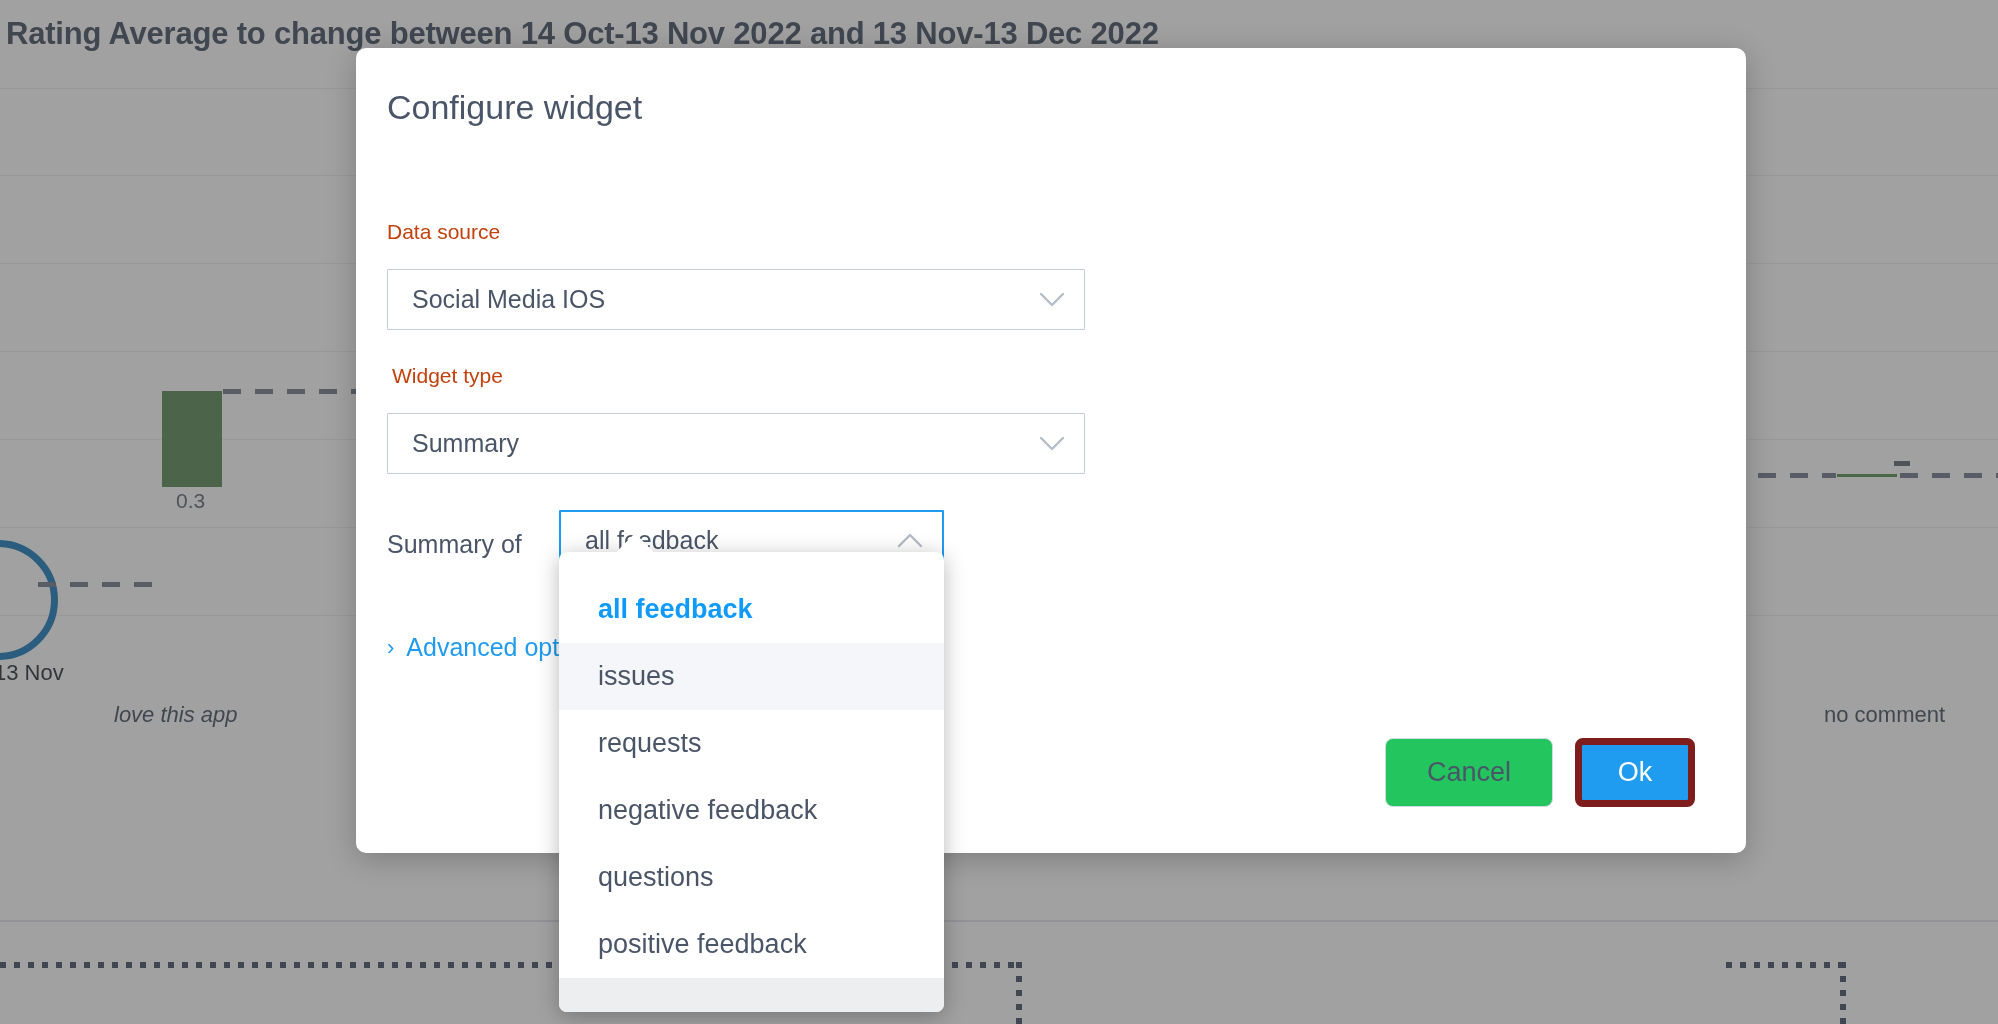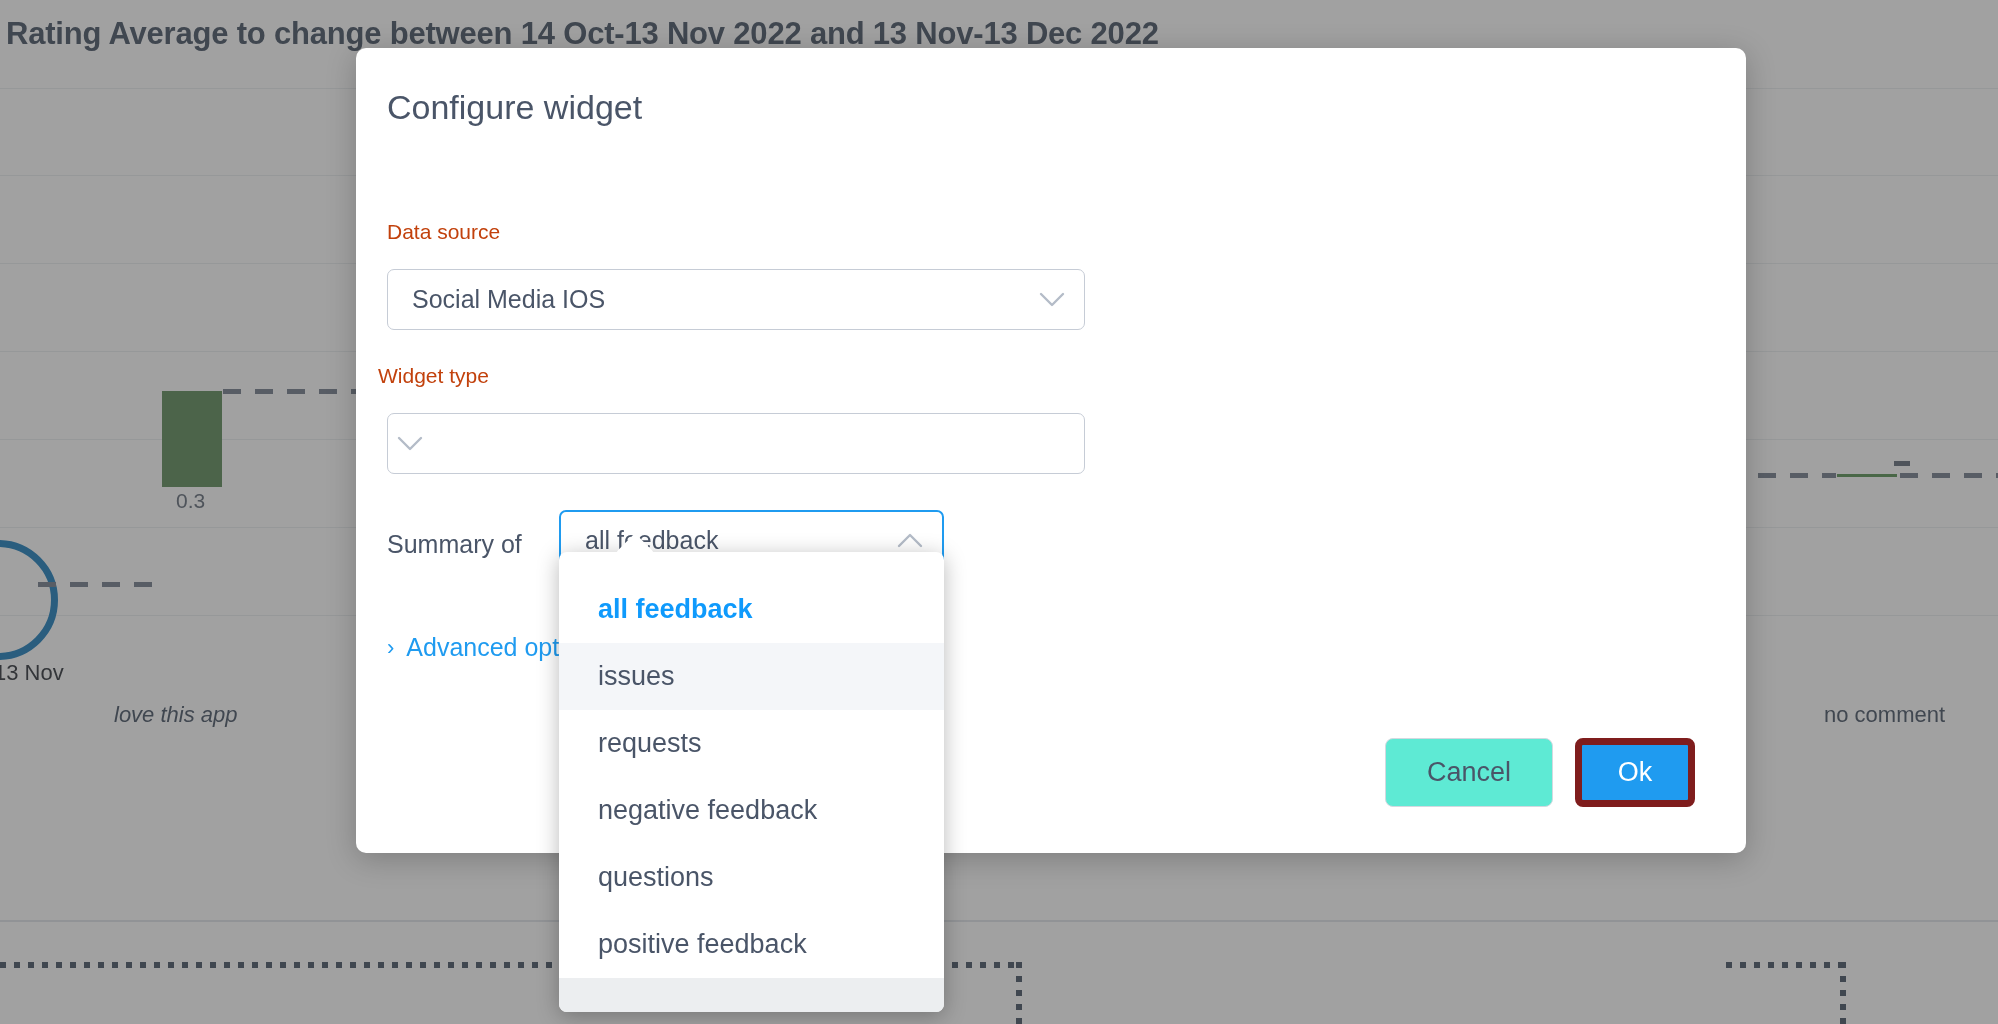--- a/index.html
+++ b/index.html
@@ -159,21 +159,21 @@
     position: absolute;
     font-size: 21px;
     color: #c2410c;
   }
 
   .select-box {
     position: absolute;
     height: 61px;
     background: #ffffff;
     border: 1px solid #c6ccd6;
-    border-radius: 7px;
+    border-radius: 1px;
     display: flex;
     align-items: center;
     cursor: pointer;
   }
 
   .select-box.focused {
     border: 2px solid #1f9bf0;
     box-shadow: 0 0 0 0px rgba(31,155,240,0.2);
   }
 
@@ -231,21 +231,21 @@
     height: 69px;
     border-radius: 8px;
     display: flex;
     align-items: center;
     justify-content: center;
     font-size: 27px;
     cursor: pointer;
   }
 
   .btn-cancel {
-    background: #5eead4;
+    background: #22c55e;
     border: 1px solid #d3d9e0;
     color: #4a5568;
   }
 
   .btn-ok {
     background: #1f9bf0;
     border: 7px solid #7f1d1d;
     color: #ffffff;
   }
 
@@ -363,22 +363,23 @@
     <div class="field-label" style="left:31px; top:172px;">Data source</div>
     <div class="select-box" style="left:31px; top:221px; width:698px;">
       <span class="select-value">Social Media IOS</span>
       <span class="chev">
         <svg width="26" height="16" viewBox="0 0 26 16">
             <path d="M2 2 L13 13 L24 2" fill="none" stroke="#b4bcc8" stroke-width="2.4" stroke-linecap="round" stroke-linejoin="round"></path>
           </svg>
       </span>
     </div>
 
-    <div class="field-label" style="left:22px; top:316px;">Widget type</div>
+    <div class="field-label" style="left:36px; top:316px;">Widget type</div>
     <div class="select-box" style="left:31px; top:365px; width:698px;">
+      <span class="select-value">Summary</span>
       <span class="chev">
         <svg width="26" height="16" viewBox="0 0 26 16">
             <path d="M2 2 L13 13 L24 2" fill="none" stroke="#b4bcc8" stroke-width="2.4" stroke-linecap="round" stroke-linejoin="round"></path>
           </svg>
       </span>
     </div>
 
     <div class="summary-row-label">Summary of</div>
     <div class="select-box focused" style="left:203px; top:462px; width:385px;">
       <span class="select-value">all feedback</span>

